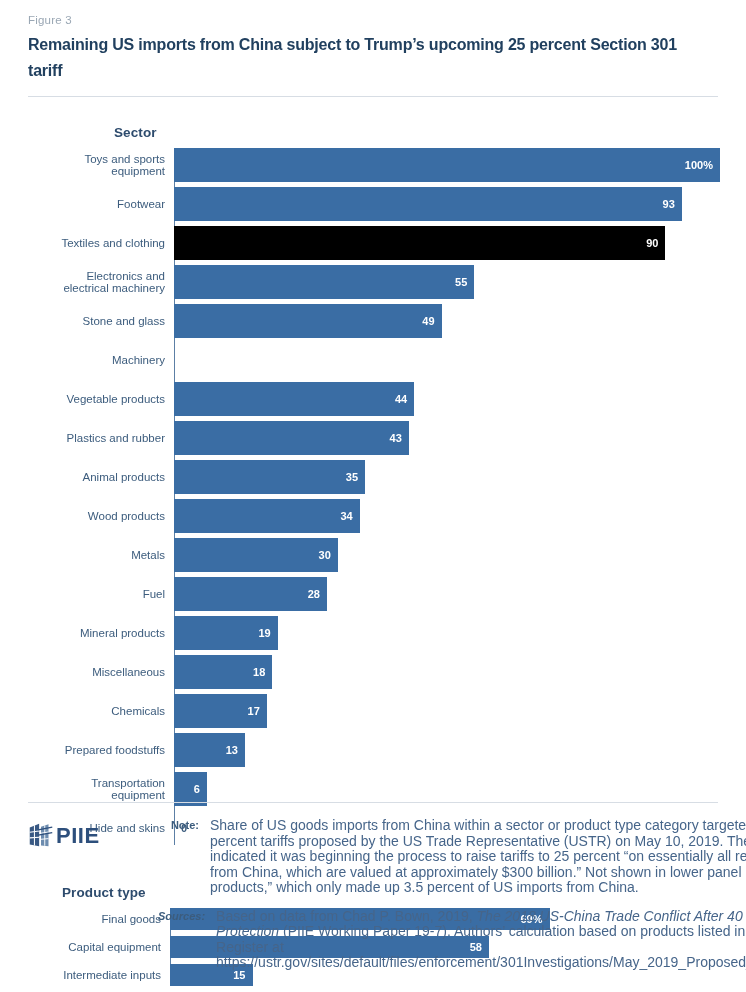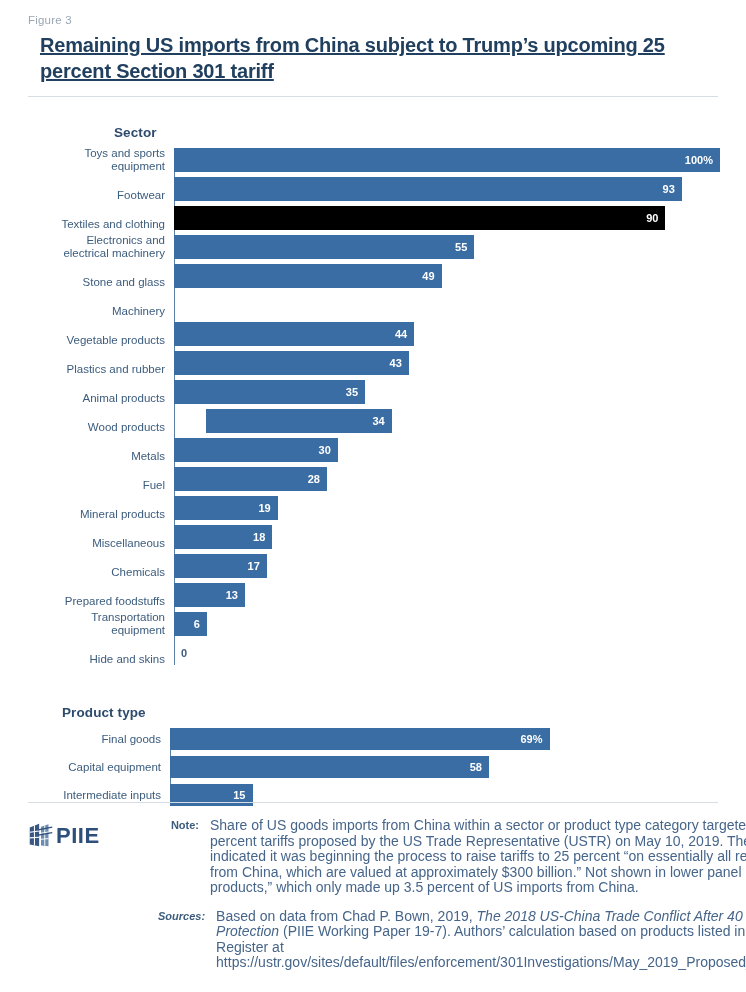--- a/index.html
+++ b/index.html
@@ -25,28 +25,27 @@
 
   
   .fig-label {
     font-size: 11.5px;
     color: #9aa7b4;
     letter-spacing: 0.2px;
     padding-top: 14px;
     margin: 0 0 6px 2px;
   }
   .fig-title {
-    font-size: 20px;
+    font-size: 16px;
     line-height: 26px;
     font-weight: bold;
     color: #21405f;
     letter-spacing: -0.2px;
-    margin: 0 0 12px 14px;
+    margin: 0 0 12px 2px;
     max-width: 660px;
-    text-decoration: underline;
   }
   .rule-top {
     height: 1px;
     background: #d7dde4;
     margin: 0 2px 0 2px;
   }
 
   
   .panel { position: relative; }
   .panel-title {
@@ -113,21 +112,21 @@
     white-space: nowrap;
   }
   .bar-value.outside {
     color: #3c5c7d;
     padding-right: 0;
     padding-left: 7px;
   }
 
   
   .sector-chart .cat-label { width: 148px; }
-  .sector-chart .row { height: 24px; margin-bottom: 5px; align-items: flex-end; }
+  .sector-chart .row { height: 34px; margin-bottom: 5px; }
   .sector-chart .axis { left: 148px; }
 
   
   .product-chart .cat-label { width: 144px; }
   .product-chart .row { height: 22px; margin-bottom: 6px; }
   .product-chart .axis { left: 144px; }
 
   
   .rule-bottom {
     height: 1px;
@@ -262,21 +261,21 @@
             <div class="cat-label">Animal products</div>
             <div class="bar-wrap">
               <div class="bar" style="width: 35%; background: rgb(58, 109, 164);">
                 <span class="bar-value">35</span>
               </div>
             </div>
           </div>
           <div class="row">
             <div class="cat-label">Wood products</div>
             <div class="bar-wrap">
-              <div class="bar" style="width: 34%; background: rgb(58, 109, 164); margin-left: 32px;">
+              <div class="bar" style="width: 34%; background: rgb(58, 109, 164);">
                 <span class="bar-value">34</span>
               </div>
             </div>
           </div>
           <div class="row">
             <div class="cat-label">Metals</div>
             <div class="bar-wrap">
               <div class="bar" style="width: 30%; background: rgb(58, 109, 164);">
                 <span class="bar-value">30</span>
               </div>

